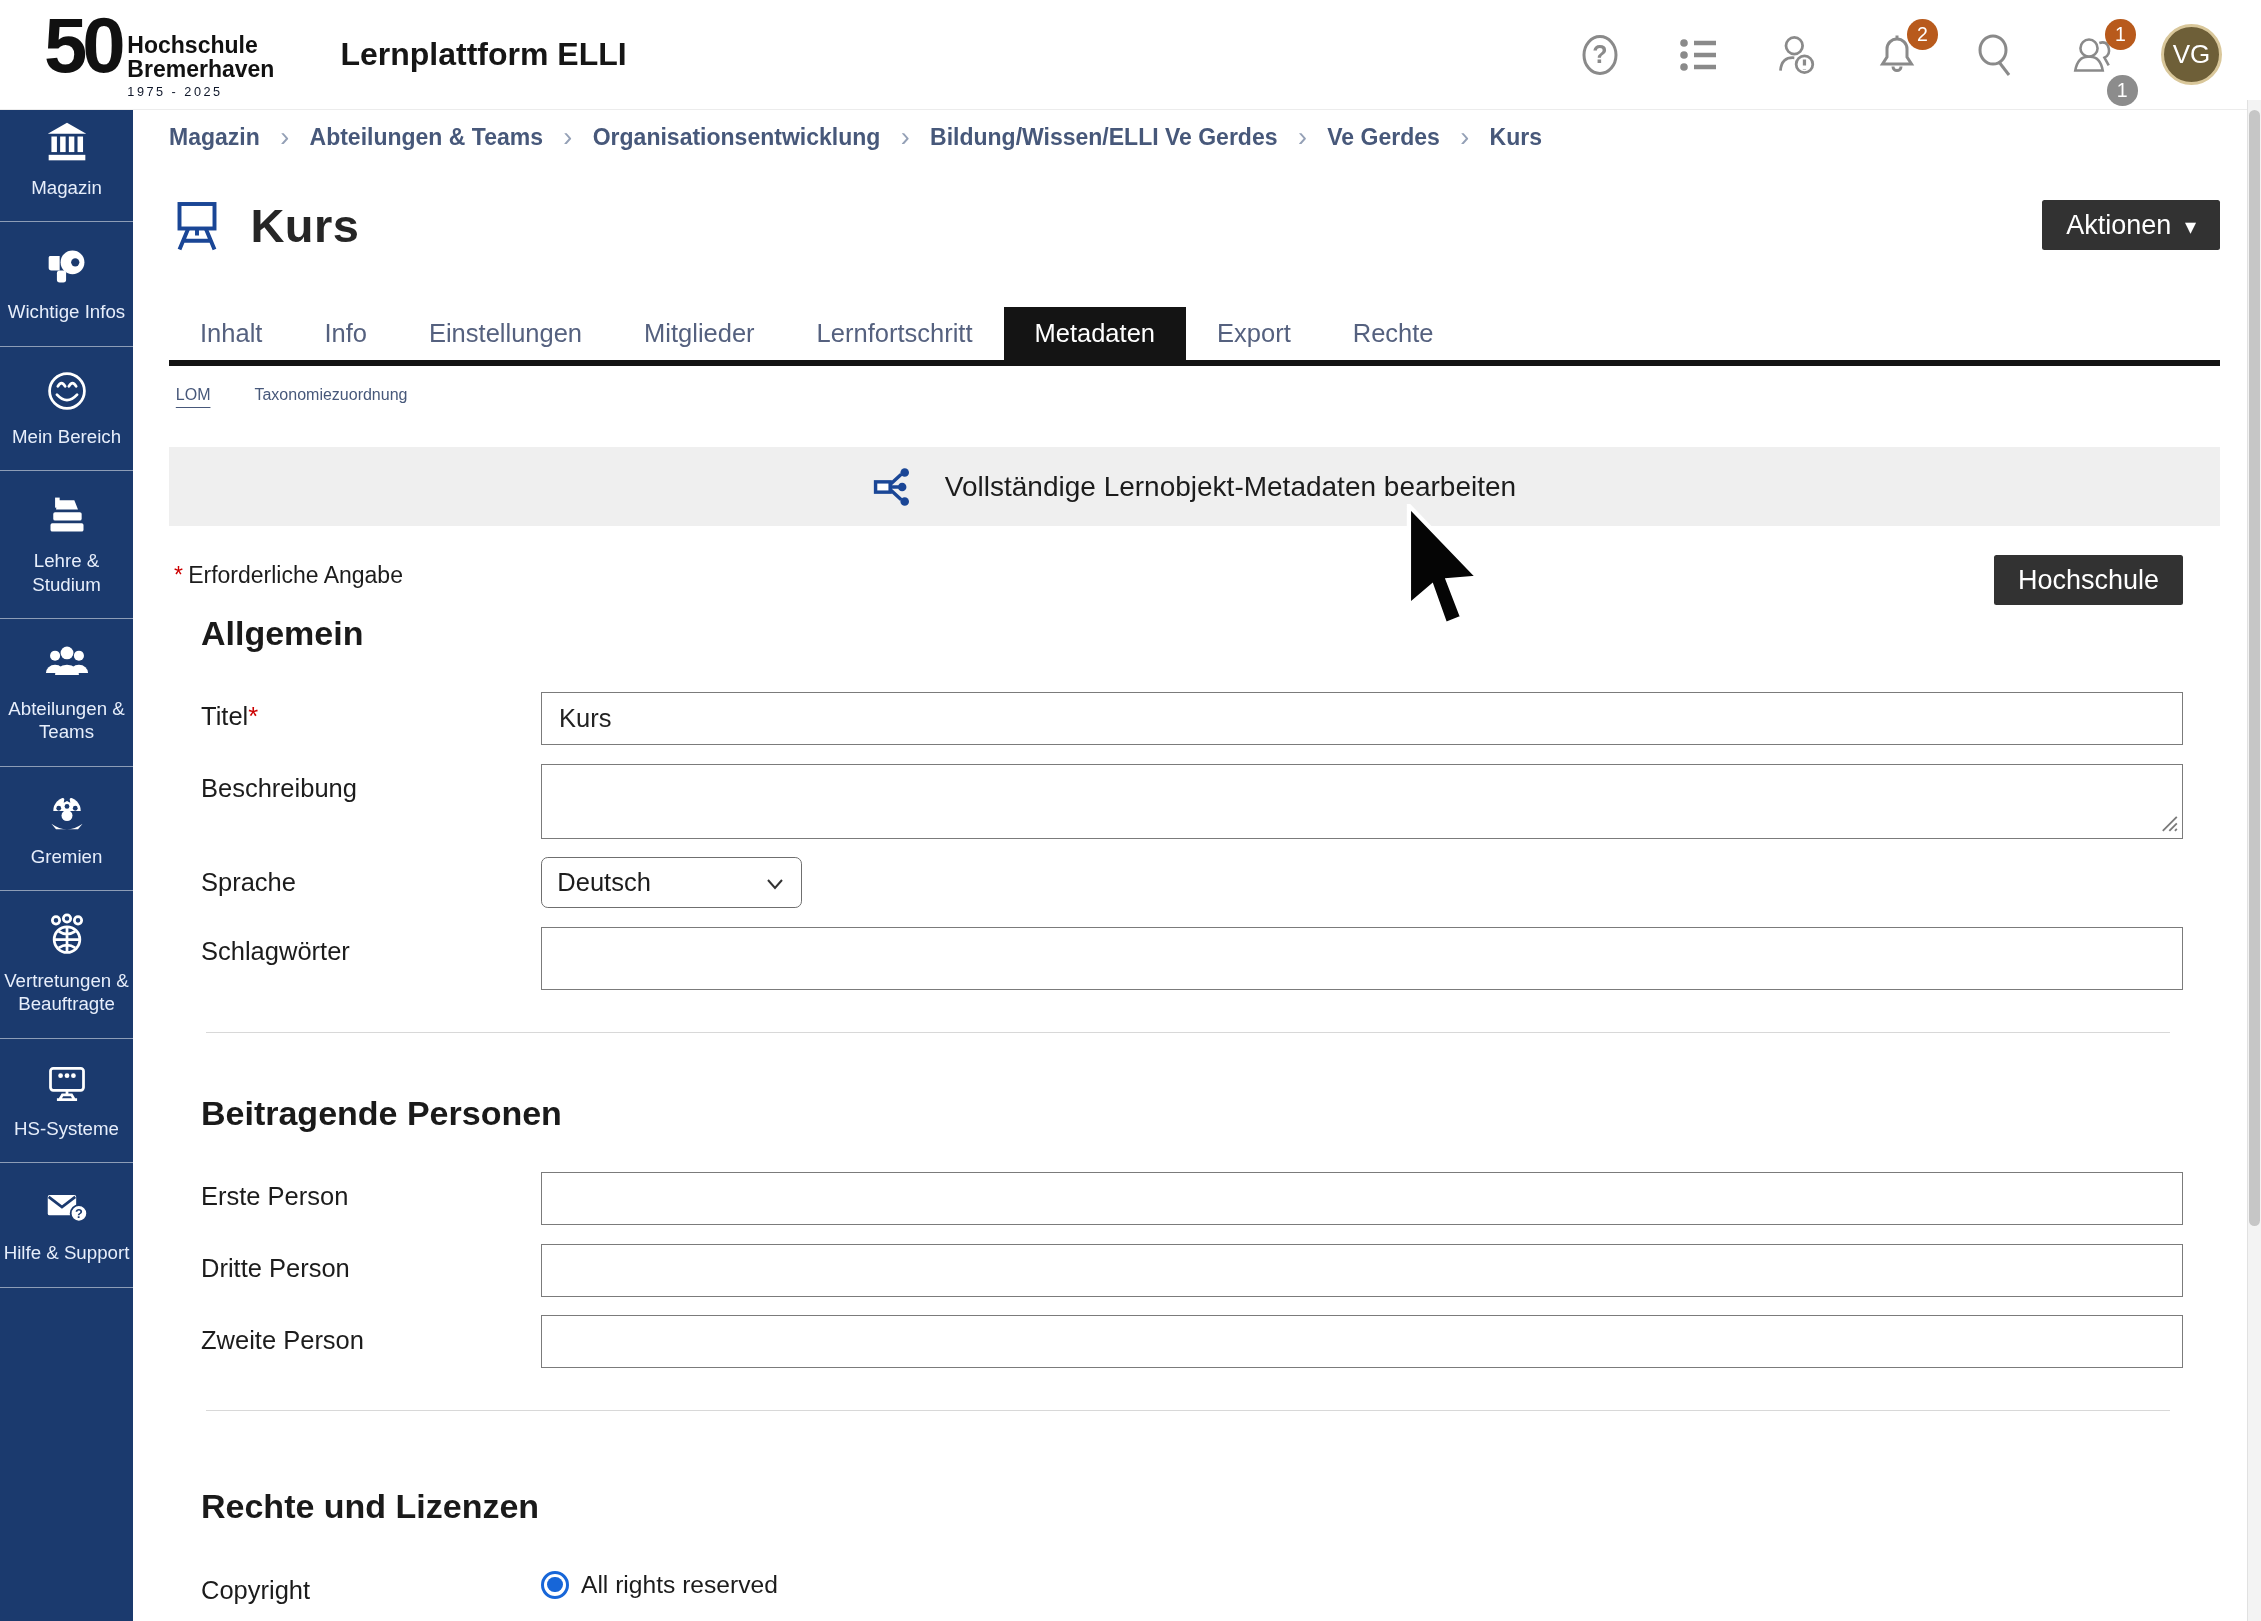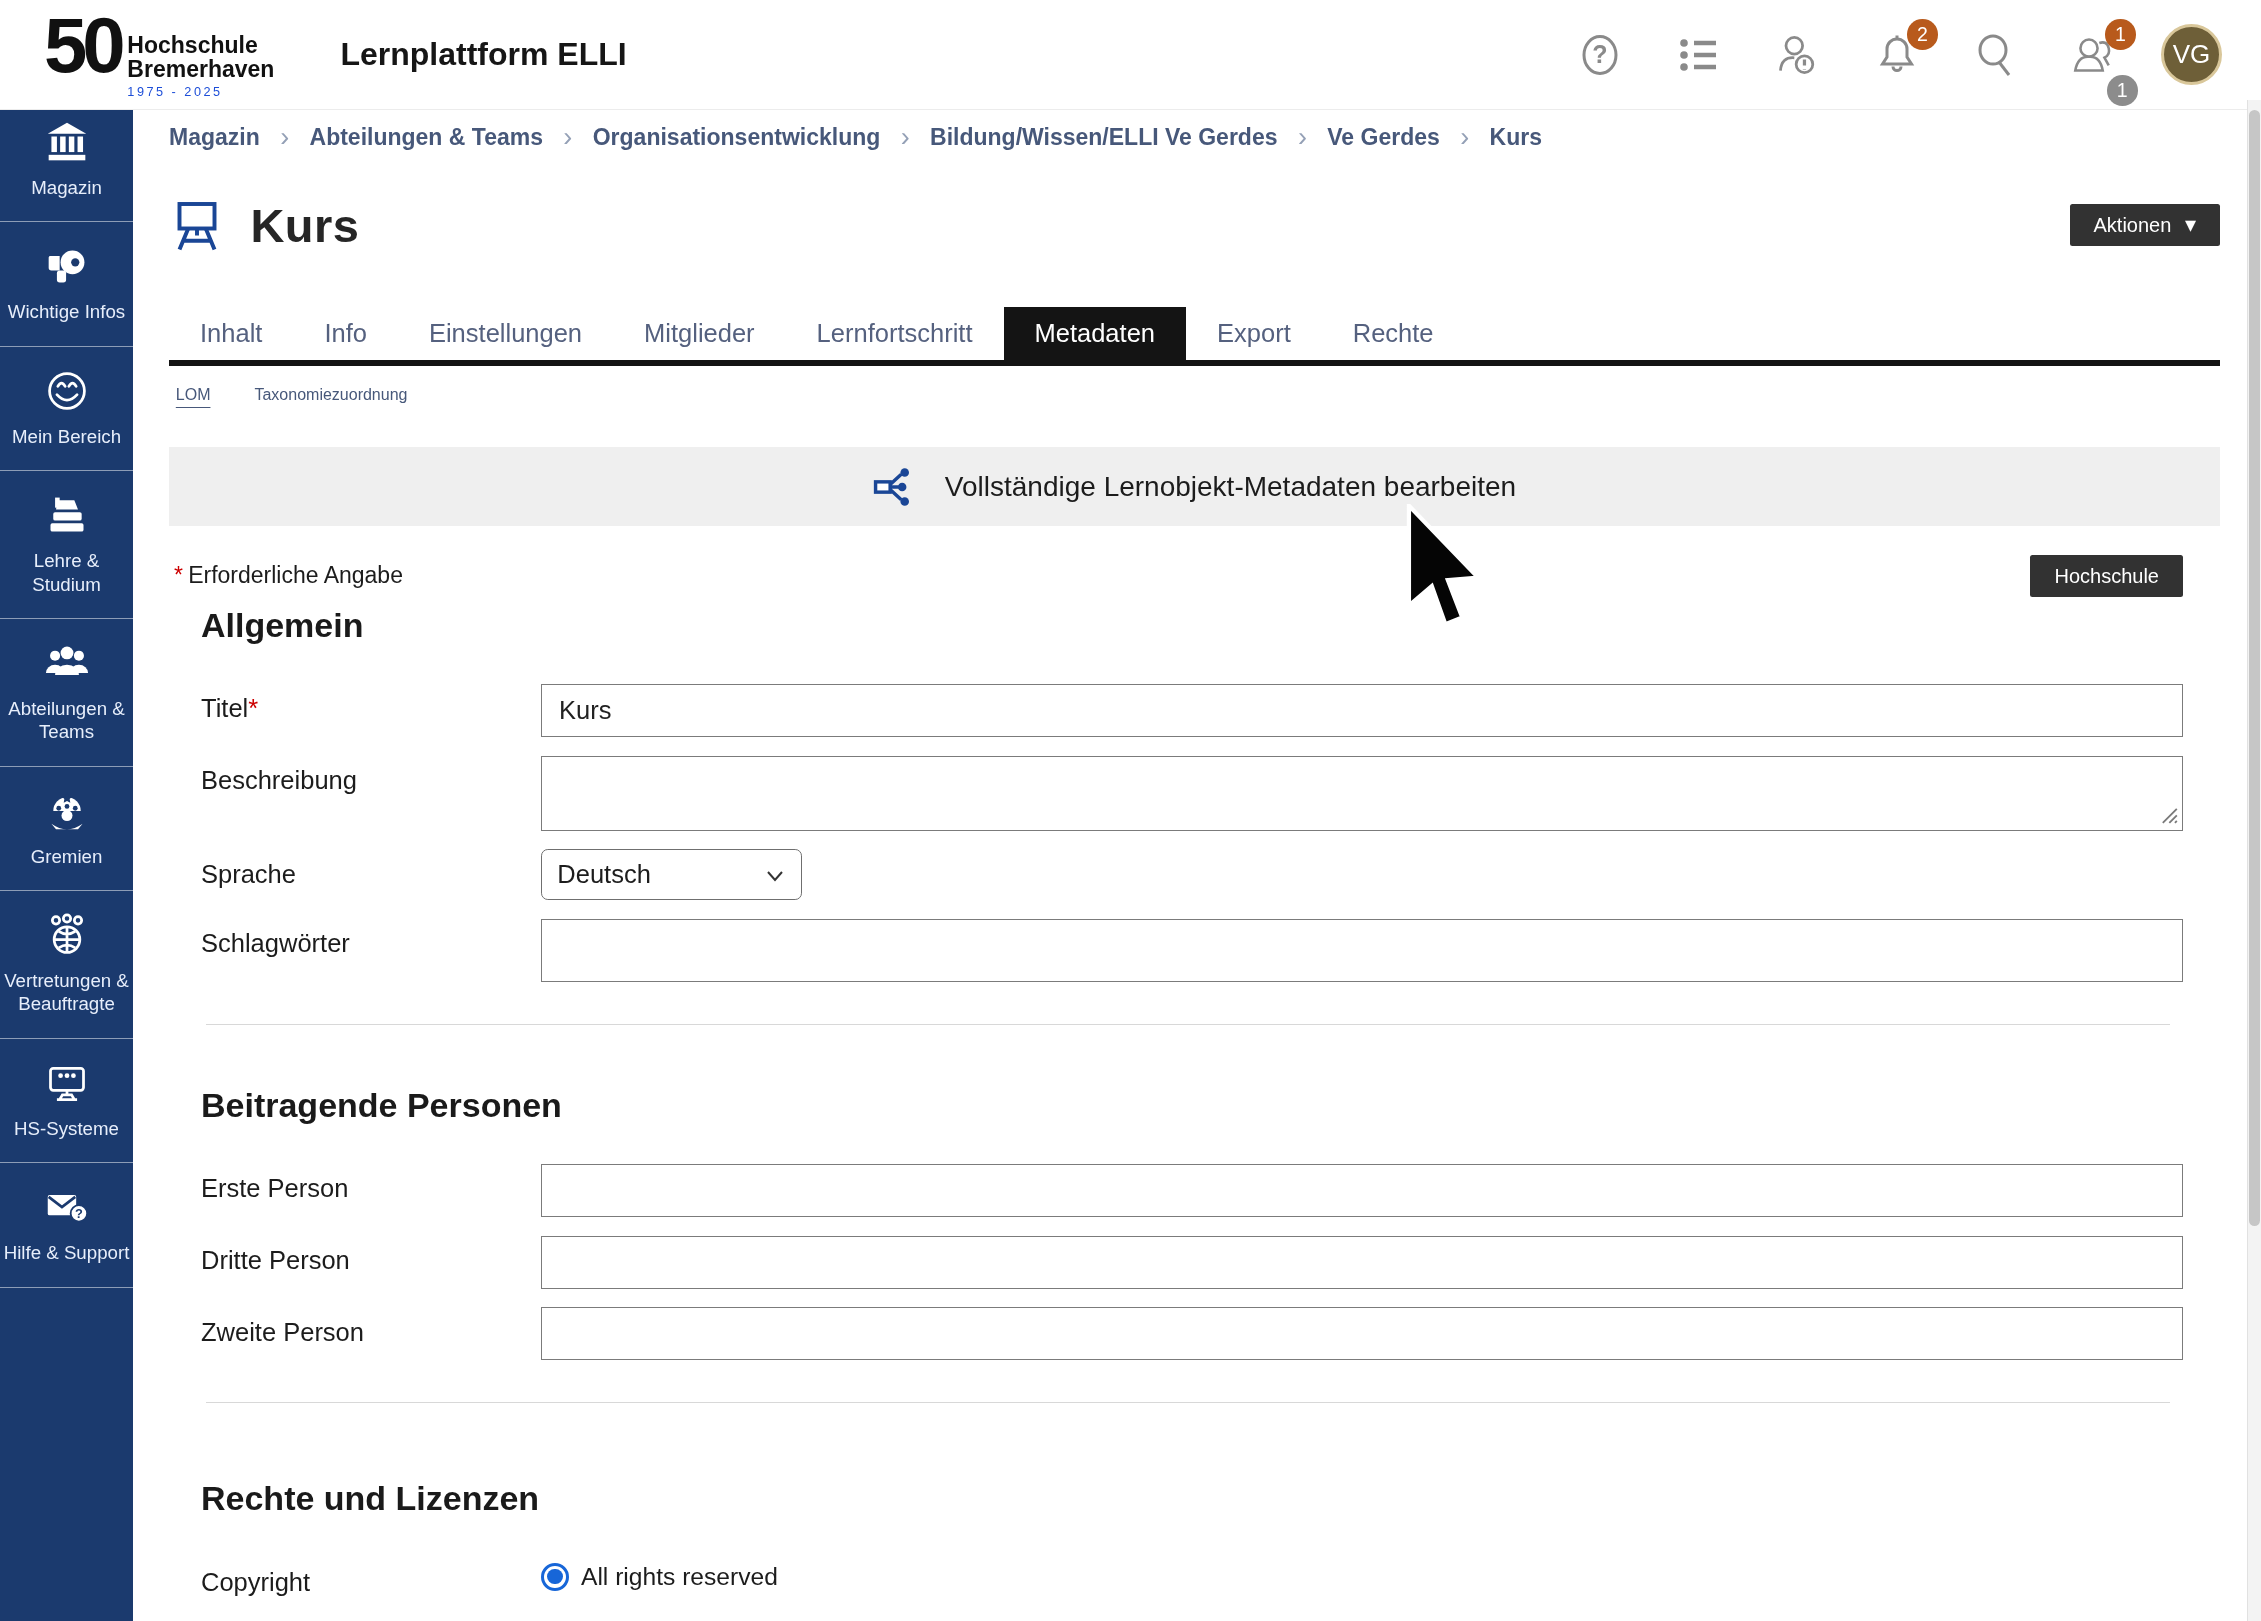--- a/index.html
+++ b/index.html
@@ -7,21 +7,21 @@
   body { font-family: "Liberation Sans", "DejaVu Sans", sans-serif; }
   .screen { position:relative; width:2261px; height:1621px; overflow:hidden; background:#fff; }
 
   
   .header { position:absolute; top:0; left:0; width:2261px; height:110px; background:#fff;
             border-bottom:1.7px solid #ececec; display:flex; align-items:center; z-index:6; }
   .logo { display:flex; align-items:flex-start; margin-left:44px; cursor:pointer; }
   .logo-big { font-size:78px; font-weight:900; letter-spacing:-5.1px; line-height:0.92; color:#111; }
   .logo-text { display:flex; flex-direction:column; margin-left:6.8px; margin-top:24px; }
   .logo-name { font-size:23px; font-weight:700; color:#111; line-height:1.04; }
-  .logo-years { font-size:12.7px; color:#1d4ed8; letter-spacing:2.5px; margin-top:3.4px; }
+  .logo-years { font-size:12.7px; color:#0f172a; letter-spacing:2.5px; margin-top:3.4px; }
   .app-title { margin-left:66px; font-size:32px; font-weight:700; color:#161616; }
   .header-icons { margin-left:auto; display:flex; align-items:center; gap:51px; }
   .hicon { position:relative; width:48px; height:48px; cursor:pointer; }
   .hicon svg { width:100%; height:100%; }
   .badge { position:absolute; top:-12px; right:-17px; min-width:31px; height:31px; padding:0 6.8px;
            border-radius:15.3px; background:var(--badge-orange,#b85a1c); color:#fff; font-size:19.5px;
            display:flex; align-items:center; justify-content:center; }
   .badge.low { top:44px; right:-18.7px; background:var(--badge-gray,#8c8c8c); }
   .avatar { width:61px; height:61px; border-radius:50%; background:var(--avatar-bg,#6e5f38);
             border:3.4px solid var(--avatar-ring,#d9c79a); color:#fff; font-size:26px;
@@ -43,21 +43,21 @@
 
   .breadcrumb { display:flex; align-items:center; padding-top:24px; flex-wrap:wrap; }
   .crumb { font-size:23px; font-weight:700; color:#47587a; text-decoration:none; cursor:pointer; }
   .crumb-sep { font-size:27px; color:#94a0b6; margin:0 20.4px; font-weight:400; }
 
   .page-head { display:flex; align-items:center; margin-top:44px; }
   .page-icon { width:56px; height:56px; }
   .page-icon svg { width:100%; height:100%; }
   .page-head h1 { font-size:47px; font-weight:700; color:#262626; margin-left:25.5px; letter-spacing:0.4px; }
   .btn { background:var(--button-bg,#323232); color:#fff; border:none; border-radius:2.5px;
-         font-family:inherit; font-size:20px; padding:9.3px 24px; cursor:pointer;
+         font-family:inherit; font-size:27px; padding:9.3px 24px; cursor:pointer;
          display:inline-flex; align-items:center; gap:13.6px; }
   .page-head .btn { margin-left:auto; }
   .caret::after { content:'▾'; font-size:22px; line-height:1; }
 
   .tabs { display:flex; margin-top:54px; height:59px; border-bottom:6px solid #141414; }
   .tab { display:flex; align-items:center; padding:0 31px; font-size:25.5px; color:#55617f; cursor:pointer; }
   .tab.active { background:var(--tab-active-bg,#141414); color:#fff; }
 
   .subtabs { display:flex; gap:44px; margin-top:20.4px; padding-left:6.8px; }
   .subtab { font-size:16px; color:#47587a; cursor:pointer; }

